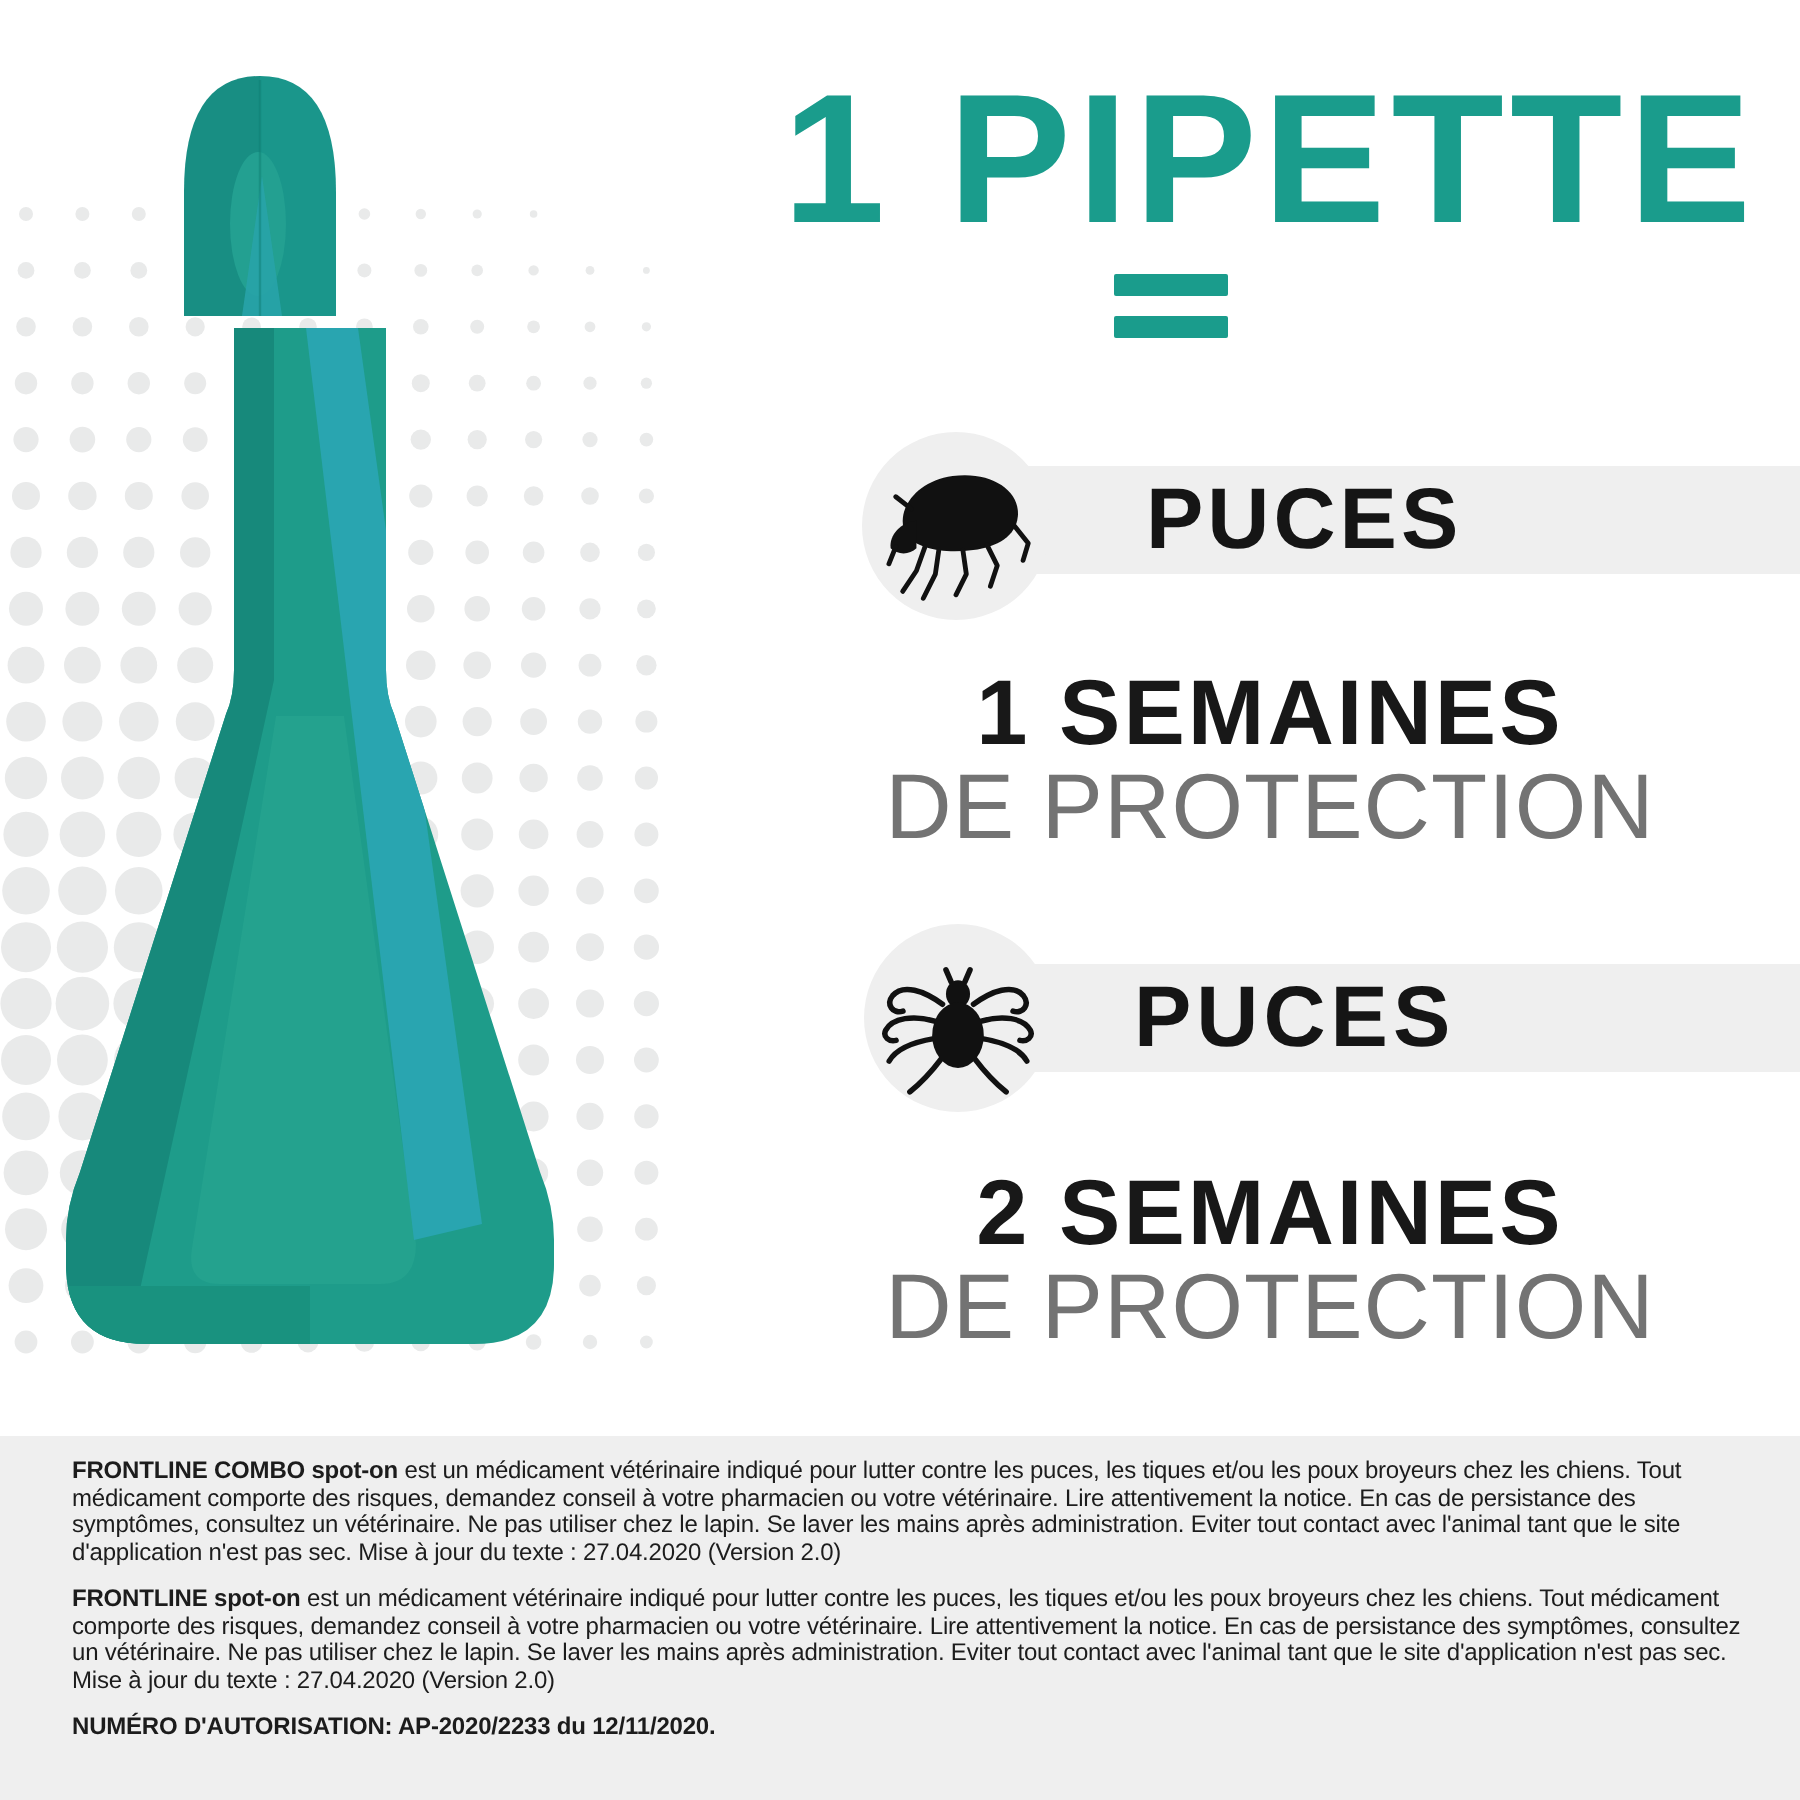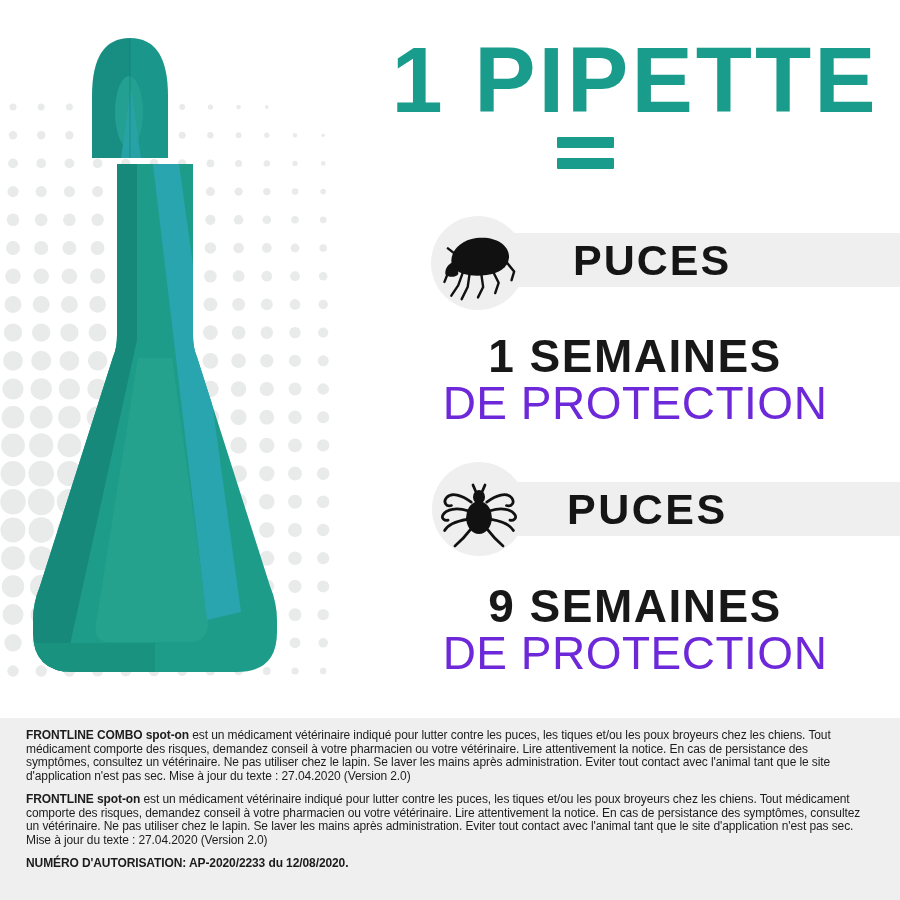--- a/index.html
+++ b/index.html
@@ -36,29 +36,29 @@
     line-height:1;white-space:nowrap;
   }
   #puces-bar{left:478px;top:233px;width:422px;padding-left:95px;box-sizing:border-box;}
   #tiques-bar{left:479px;top:482px;width:421px;padding-left:88px;box-sizing:border-box;letter-spacing:2.5px;}
 
   .weeks,.weeks-sub{
     position:absolute;left:370px;width:530px;text-align:center;z-index:2;
     line-height:1;white-space:nowrap;color:#181818;
   }
   .weeks{font-size:46px;font-weight:700;letter-spacing:1.5px;}
-  .weeks-sub{font-size:46px;font-weight:400;letter-spacing:0.5px;color:#6d28d9;}
+  .weeks-sub{font-size:46px;font-weight:400;letter-spacing:0.5px;color:#737373;}
   #weeks-1{top:333px;}
   #sub-1{top:380px;}
   #weeks-2{top:583px;}
   #sub-2{top:630px;}
 
   .footer{
     position:absolute;left:0;top:718px;width:900px;height:182px;z-index:4;
-    background:#EFEFEF;box-sizing:border-box;padding:11px 26px 0 26px;
+    background:#EFEFEF;box-sizing:border-box;padding:11px 26px 0 36px;
     font-size:12px;line-height:13.5px;letter-spacing:-0.1px;color:#1c1c1c;
     text-align:left;
   }
   .footer p{margin:0 0 10px 0;}
   .footer .auth{font-weight:700;margin:0;}
   .footer .ref{margin:2px 0 0 0;}
   .footer b{font-weight:700;}
 </style>
 </head>
 <body>
@@ -390,22 +390,22 @@
           <path d="M37,52 C24,48 12,50 8,57 C6,61 10,64 14,63"></path>
           <path d="M36,62 C24,64 14,68 10,75"></path>
           <path d="M40,74 C34,82 28,88 22,93"></path>
         </g>
       </g>
       <use href="#tick-left" transform="translate(100,0) scale(-1,1)"></use>
       <ellipse cx="50" cy="36" rx="7" ry="8" fill="#111111"></ellipse>
       <ellipse cx="50" cy="60" rx="15" ry="19" fill="#111111"></ellipse>
     </svg>
   </div>
-  <div id="weeks-2" class="weeks">9 SEMAINES</div>
+  <div id="weeks-2" class="weeks">2 SEMAINES</div>
   <div id="sub-2" class="weeks-sub">DE PROTECTION</div>
 
   <div class="footer">
     <p><b>FRONTLINE COMBO spot-on</b><span> est un médicament vétérinaire indiqué pour lutter contre les puces, les tiques et/ou les poux broyeurs chez les chiens. Tout médicament comporte des risques, demandez conseil à votre pharmacien ou votre vétérinaire. Lire attentivement la notice. En cas de persistance des symptômes, consultez un vétérinaire. Ne pas utiliser chez le lapin. Se laver les mains après administration. Eviter tout contact avec l'animal tant que le site d'application n'est pas sec. Mise à jour du texte : 27.04.2020 (Version 2.0)</span></p>
     <p><b>FRONTLINE spot-on</b><span> est un médicament vétérinaire indiqué pour lutter contre les puces, les tiques et/ou les poux broyeurs chez les chiens. Tout médicament comporte des risques, demandez conseil à votre pharmacien ou votre vétérinaire. Lire attentivement la notice. En cas de persistance des symptômes, consultez un vétérinaire. Ne pas utiliser chez le lapin. Se laver les mains après administration. Eviter tout contact avec l'animal tant que le site d'application n'est pas sec. Mise à jour du texte : 27.04.2020 (Version 2.0)</span></p>
-    <p class="auth">NUMÉRO D'AUTORISATION: AP-2020/2233 du 12/08/2020.</p>
+    <p class="auth">NUMÉRO D'AUTORISATION: AP-2020/2233 du 12/11/2020.</p>
   </div>
 
 </div>
 
 </body></html>

